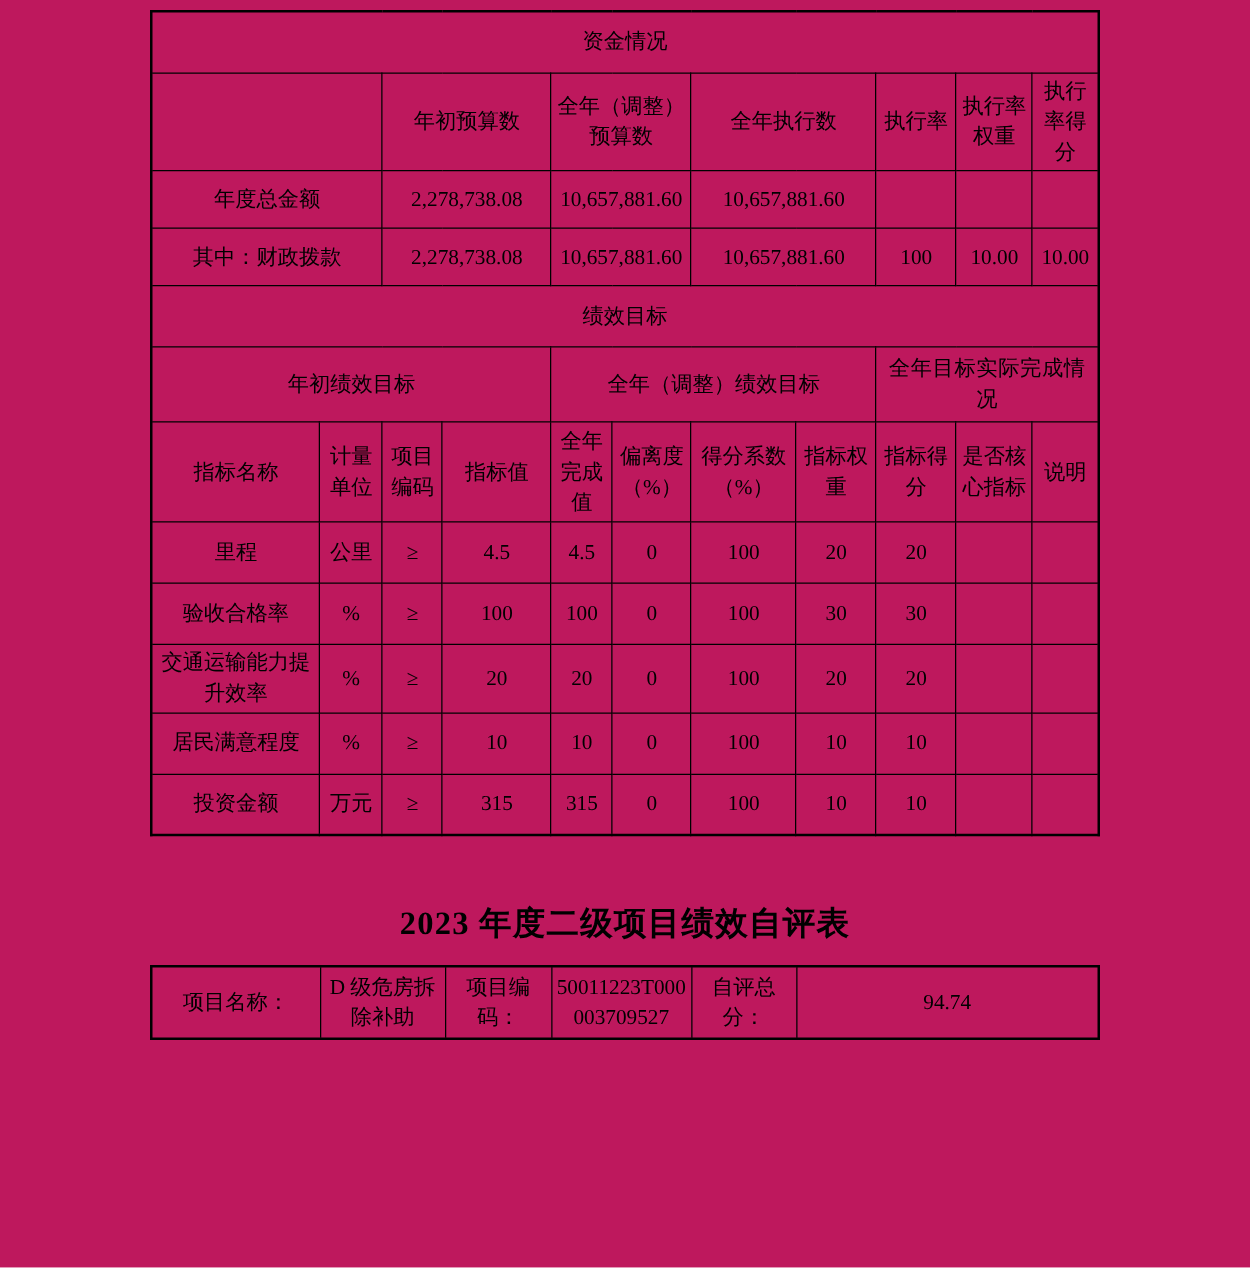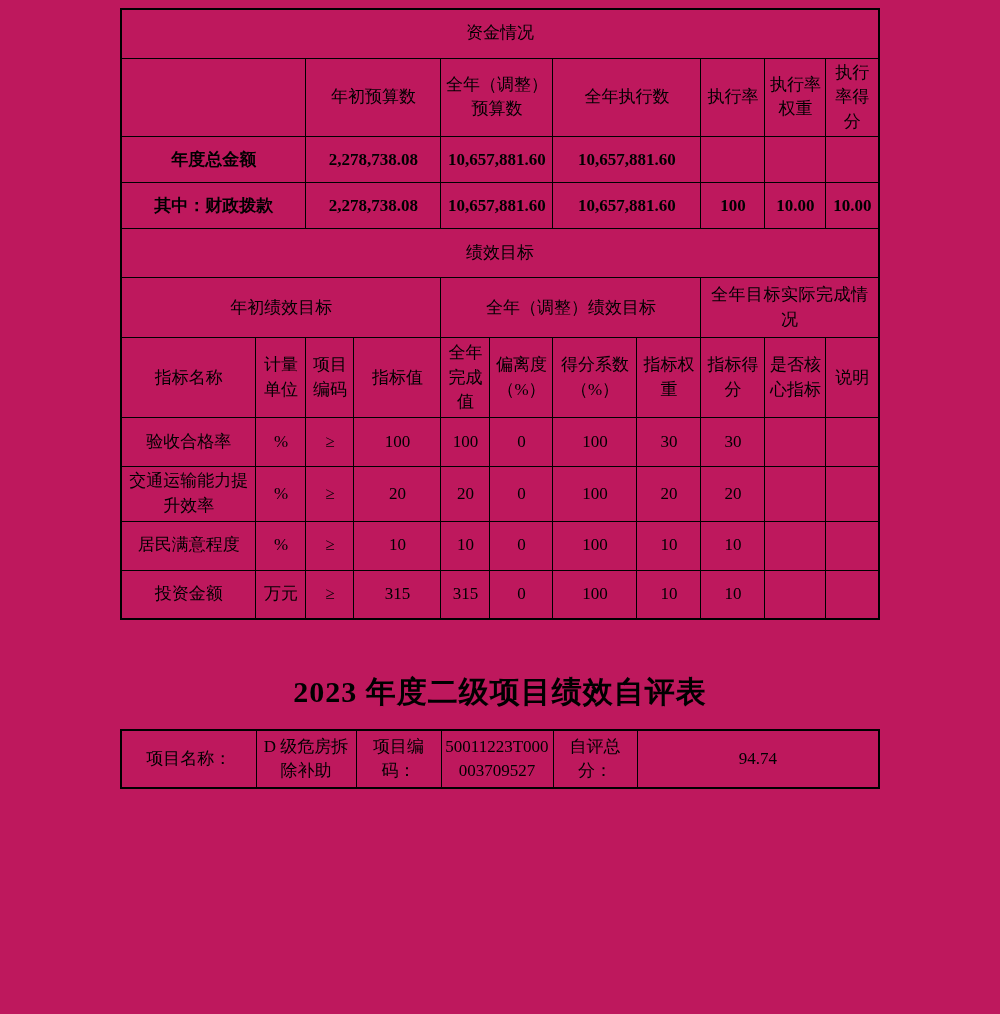--- a/index.html
+++ b/index.html
@@ -29,40 +29,40 @@
     text-align: center;
     vertical-align: middle;
     padding: 2px 3px;
     font-size: 17px;
     line-height: 1.45;
     overflow: hidden;
   }
   
   tr.h49  td { height: 49px; }
   tr.h57  td { height: 57px; }
-  tr.h46  td { height: 46px; font-weight: bold; }
+  tr.h46  td { height: 46px; }
   tr.h60  td { height: 60px; }
   tr.h142 td { height: 142px; }
   tr.h48  td { height: 48px; }
   tr.h80  td { height: 80px; }
   tr.h58  td { height: 58px; }
   tr.hind td { height: 49px; }
 
   td.goal-text {
     font-size: 18px;
     padding: 2px 5px;
     line-height: 1.55;
   }
   td.goal-head3 { letter-spacing: 0.5px; }
   td.code-cell {
     word-break: break-all;
     padding: 0 6px;
   }
   .report-title {
-    font-size: 30px;
+    font-size: 26px;
     font-weight: bold;
     text-align: center;
     margin: 52px 0 16px 0;
     letter-spacing: 1px;
   }
 </style>
 </head>
 <body>
 
 <div class="page">
@@ -136,20 +136,33 @@
       <td>指标值</td>
       <td>全年完成值</td>
       <td>偏离度（%）</td>
       <td>得分系数（%）</td>
       <td>指标权重</td>
       <td>指标得分</td>
       <td>是否核心指标</td>
       <td>说明</td>
     </tr>
 
+    <tr class="hind">
+      <td>里程</td>
+      <td>公里</td>
+      <td>≥</td>
+      <td>4.5</td>
+      <td>4.5</td>
+      <td>0</td>
+      <td>100</td>
+      <td>20</td>
+      <td>20</td>
+      <td></td>
+      <td></td>
+    </tr>
 
     <tr class="hind">
       <td>验收合格率</td>
       <td>%</td>
       <td>≥</td>
       <td>100</td>
       <td>100</td>
       <td>0</td>
       <td>100</td>
       <td>30</td>

